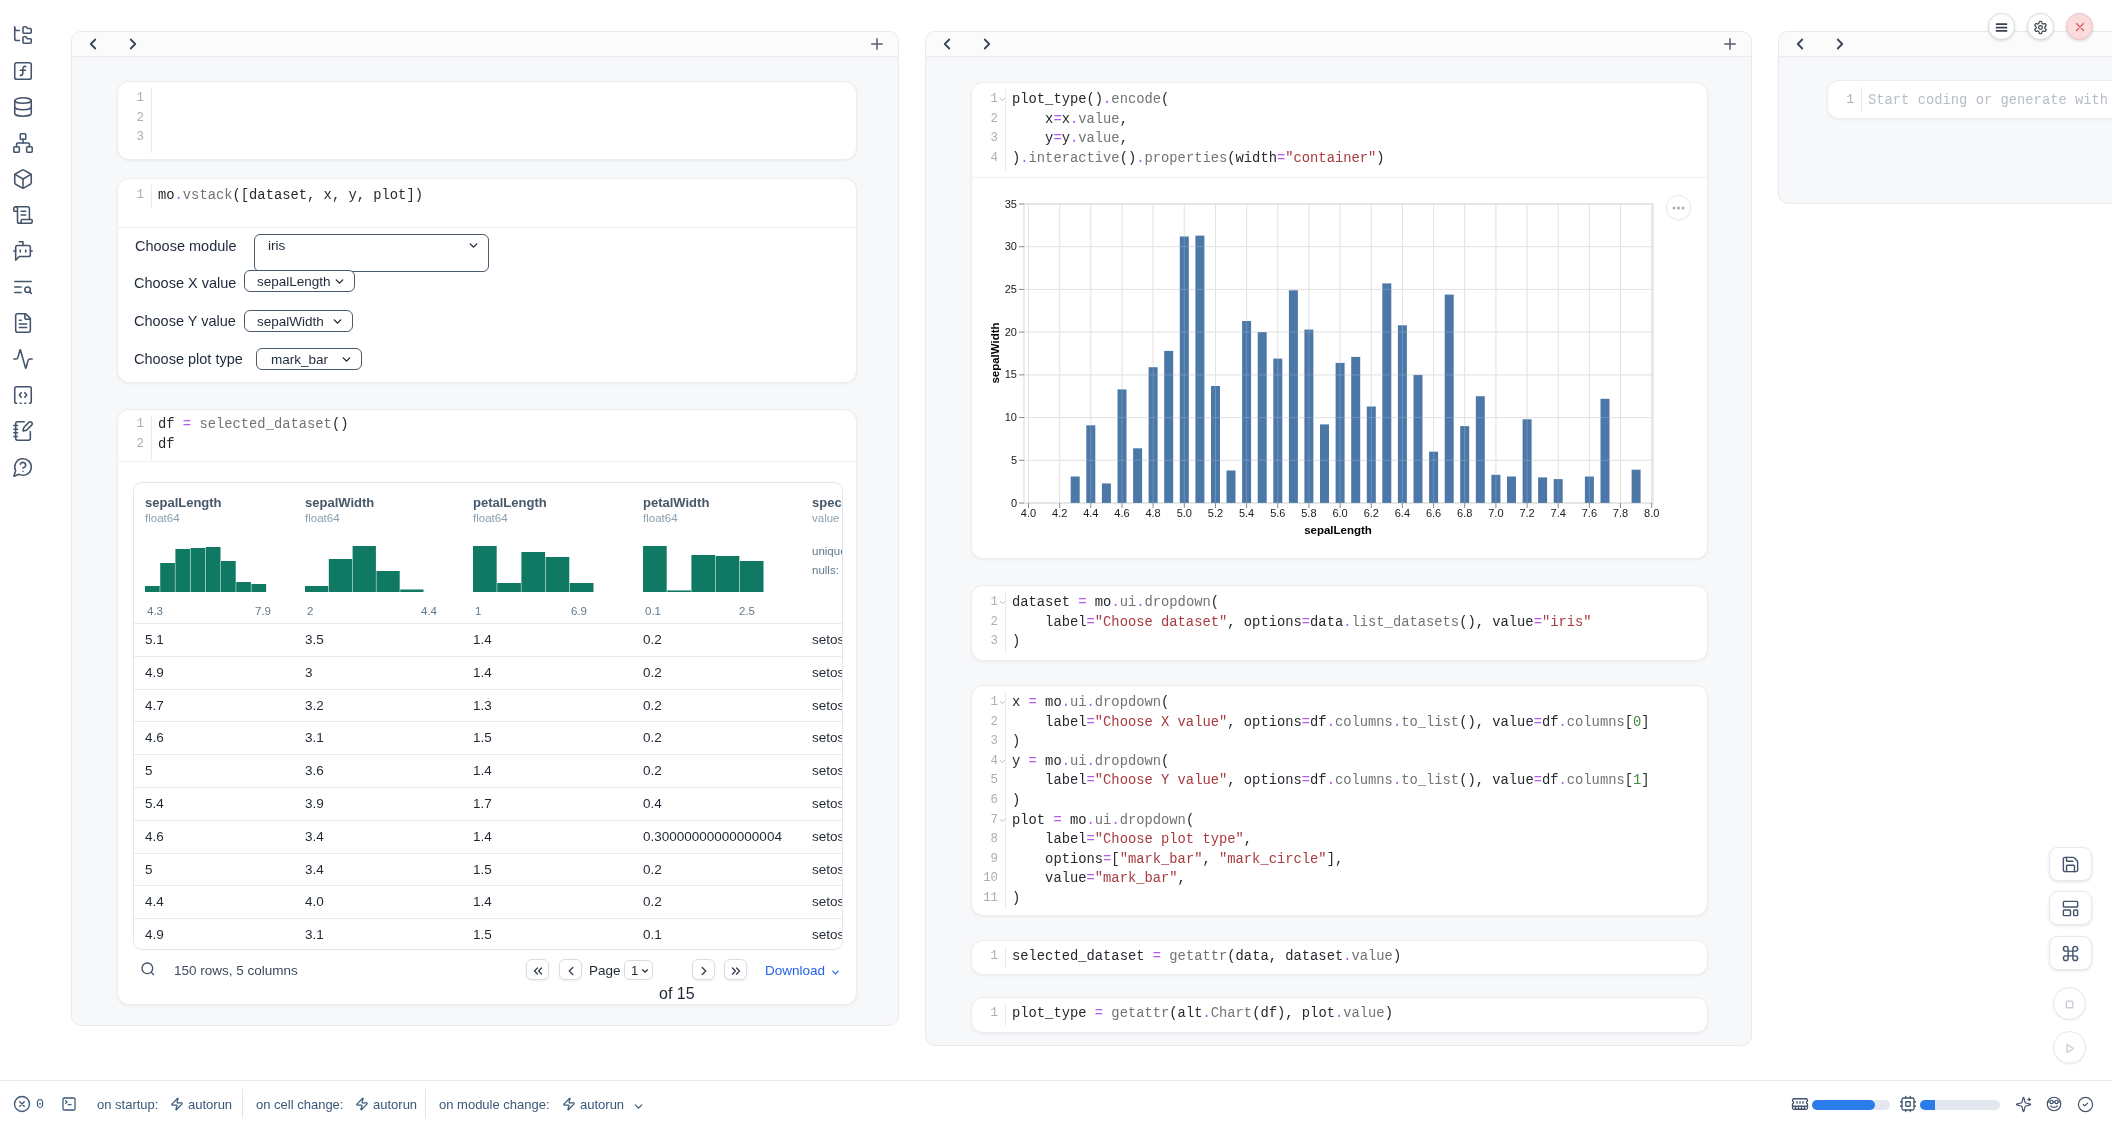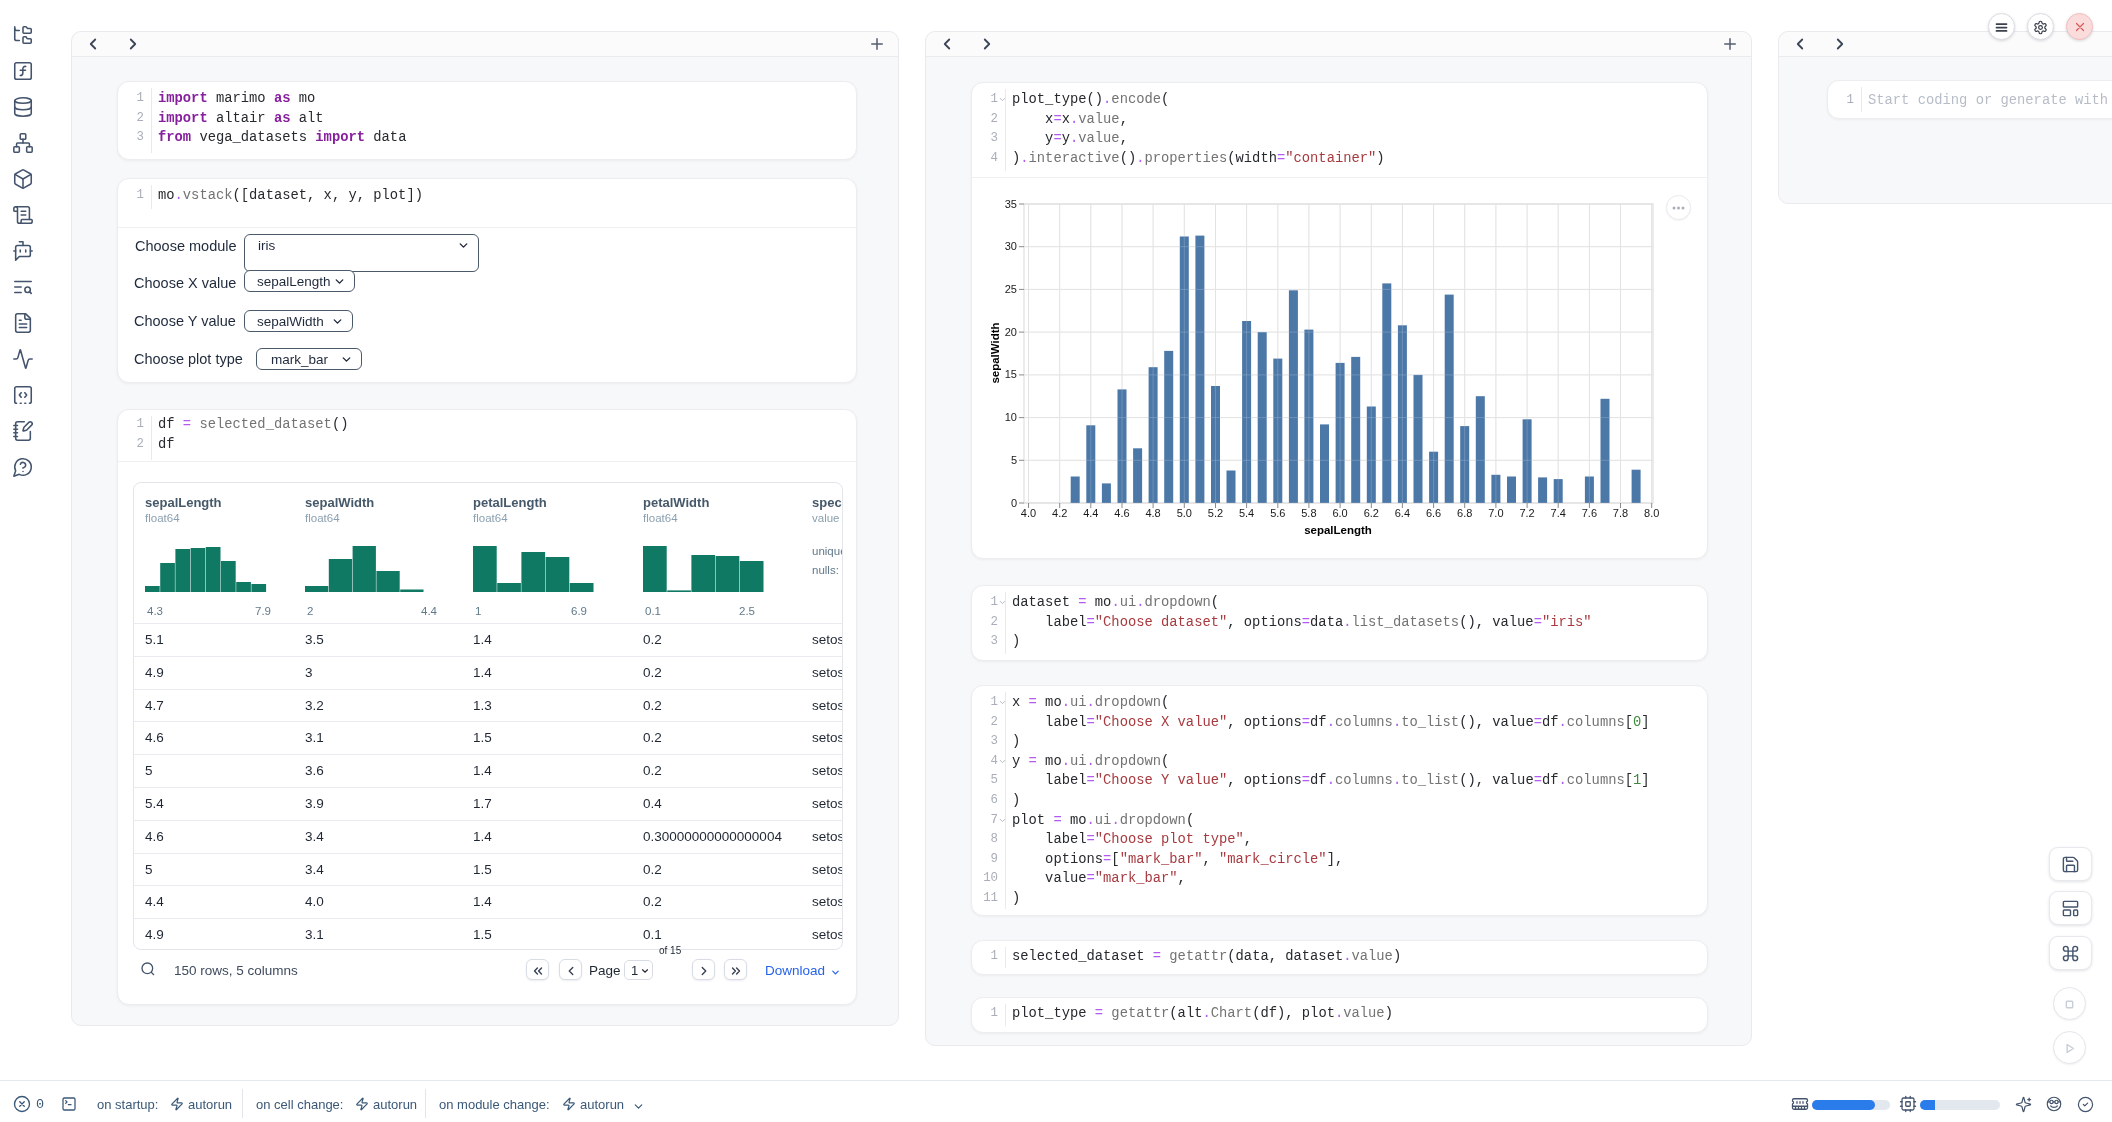--- a/index.html
+++ b/index.html
@@ -167,32 +167,29 @@
         </svg>
       </div>
 </div>
 <div id="c1cells">
 
 <div class="cell" style="left:45px;top:49px;width:740px;height:79px">
 <pre class="nums">1
 2
 3</pre>
         <div class="gsep"></div>
-<pre class="code"><span class="k">import</span> marimo <span class="k">as</span> mo
-<span class="k">import</span> altair <span class="k">as</span> alt
-<span class="k">from</span> vega_datasets <span class="k">import</span> data</pre>
 </div>
 
 <div class="cell" style="left:45px;top:146px;width:740px;height:205px">
 <pre class="nums">1</pre>
         <div class="gsep" style="bottom:auto;height:24px"></div>
 <pre class="code">mo<span class="o">.</span><span class="b">vstack</span>([dataset, x, y, plot])</pre>
 <div class="abs" style="left:0;right:0;top:48px;border-top:1px solid #f0f0f3"></div>
 <div class="lbl" style="left:17px;top:59px">Choose module</div>
-<div class="sel" style="left:126px;top:55px;width:235px;height:38px">
+<div class="sel" style="left:136px;top:55px;width:235px;height:38px">
           <span style="left:13px">iris</span>
           <svg class="selc" width="13" height="13" viewBox="0 0 24 24" fill="none" stroke="#1e293b" stroke-width="2.6" stroke-linecap="round" stroke-linejoin="round">
             <path d="m6 9 6 6 6-6"></path>
           </svg>
         </div>
 <div class="lbl" style="left:16px;top:96px">Choose X value</div>
 <div class="sel" style="left:126px;top:91px;width:111px;height:22px">
           <span style="left:12px">sepalLength</span>
           <svg class="selc" width="13" height="13" viewBox="0 0 24 24" fill="none" stroke="#1e293b" stroke-width="2.6" stroke-linecap="round" stroke-linejoin="round">
             <path d="m6 9 6 6 6-6"></path>
@@ -369,21 +366,21 @@
             <path d="m15 18-6-6 6-6"></path>
           </svg>
         </div>
 <div class="abs" style="left:471px;top:553px;font-size:13.5px;color:#1f2733">Page</div>
 <div class="abs" style="left:506px;top:550px;width:29px;height:20px;border:1px solid #d8dde5;border-radius:5px;font-size:13px;color:#1f2733">
           <span style="position:absolute;left:6px;top:2px">1</span>
           <svg style="position:absolute;right:2px;top:5px" width="10" height="10" viewBox="0 0 24 24" fill="none" stroke="#1f2733" stroke-width="2.6" stroke-linecap="round">
             <path d="m6 9 6 6 6-6"></path>
           </svg>
         </div>
-<div class="abs" style="left:541px;top:535px;font-size:10px;color:#1f2733">of 15</div>
+<div class="abs" style="left:541px;top:575px;font-size:16px;color:#1f2733">of 15</div>
 <div class="pbtn" style="left:574px;top:549px">
           <svg width="14" height="14" viewBox="0 0 24 24" fill="none" stroke="#374151" stroke-width="2.4" stroke-linecap="round" stroke-linejoin="round">
             <path d="m9 18 6-6-6-6"></path>
           </svg>
         </div>
 <div class="pbtn" style="left:606px;top:549px">
           <svg width="14" height="14" viewBox="0 0 24 24" fill="none" stroke="#374151" stroke-width="2.4" stroke-linecap="round" stroke-linejoin="round">
             <path d="m13 17 5-5-5-5M6 17l5-5-5-5"></path>
           </svg>
         </div>

